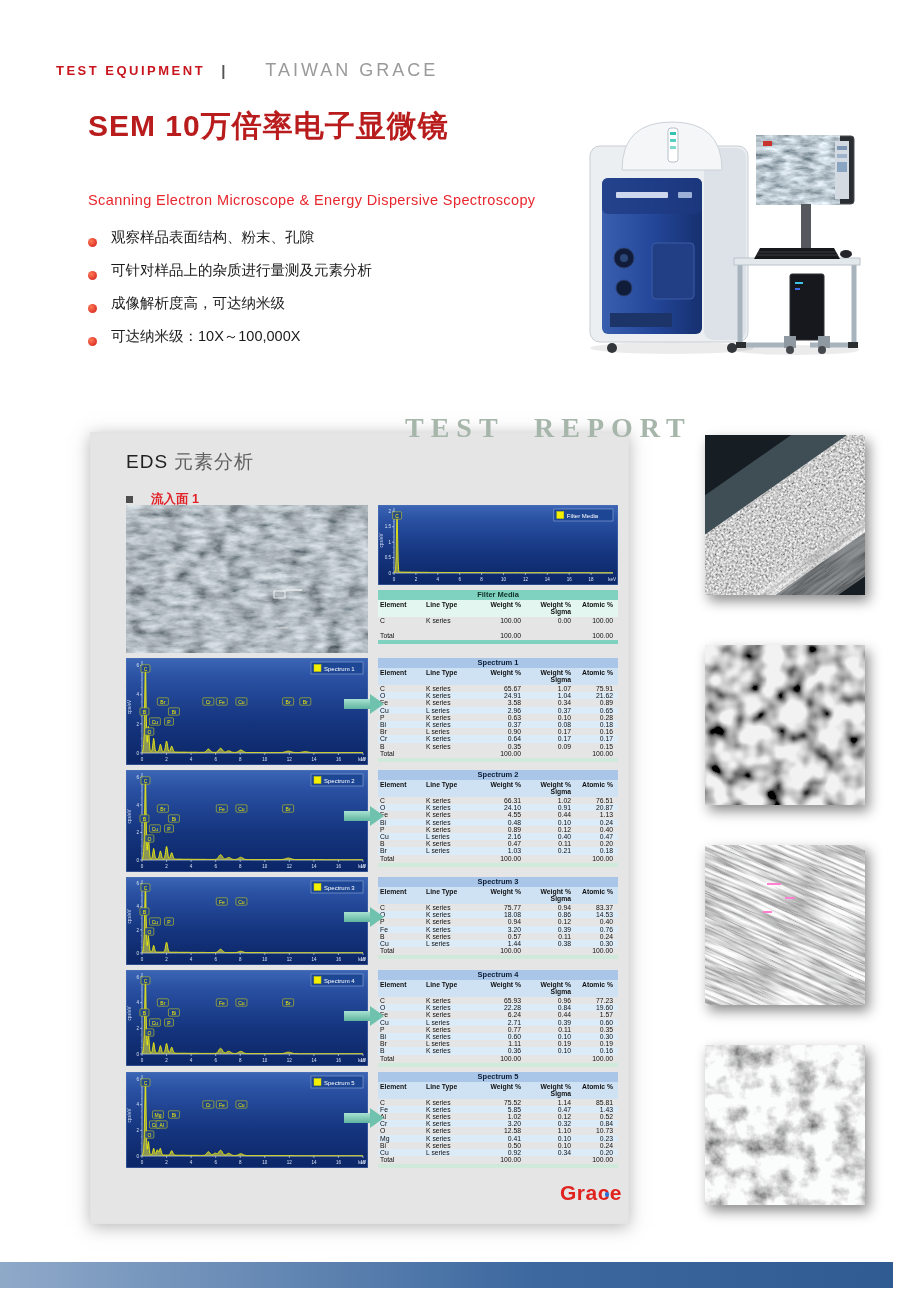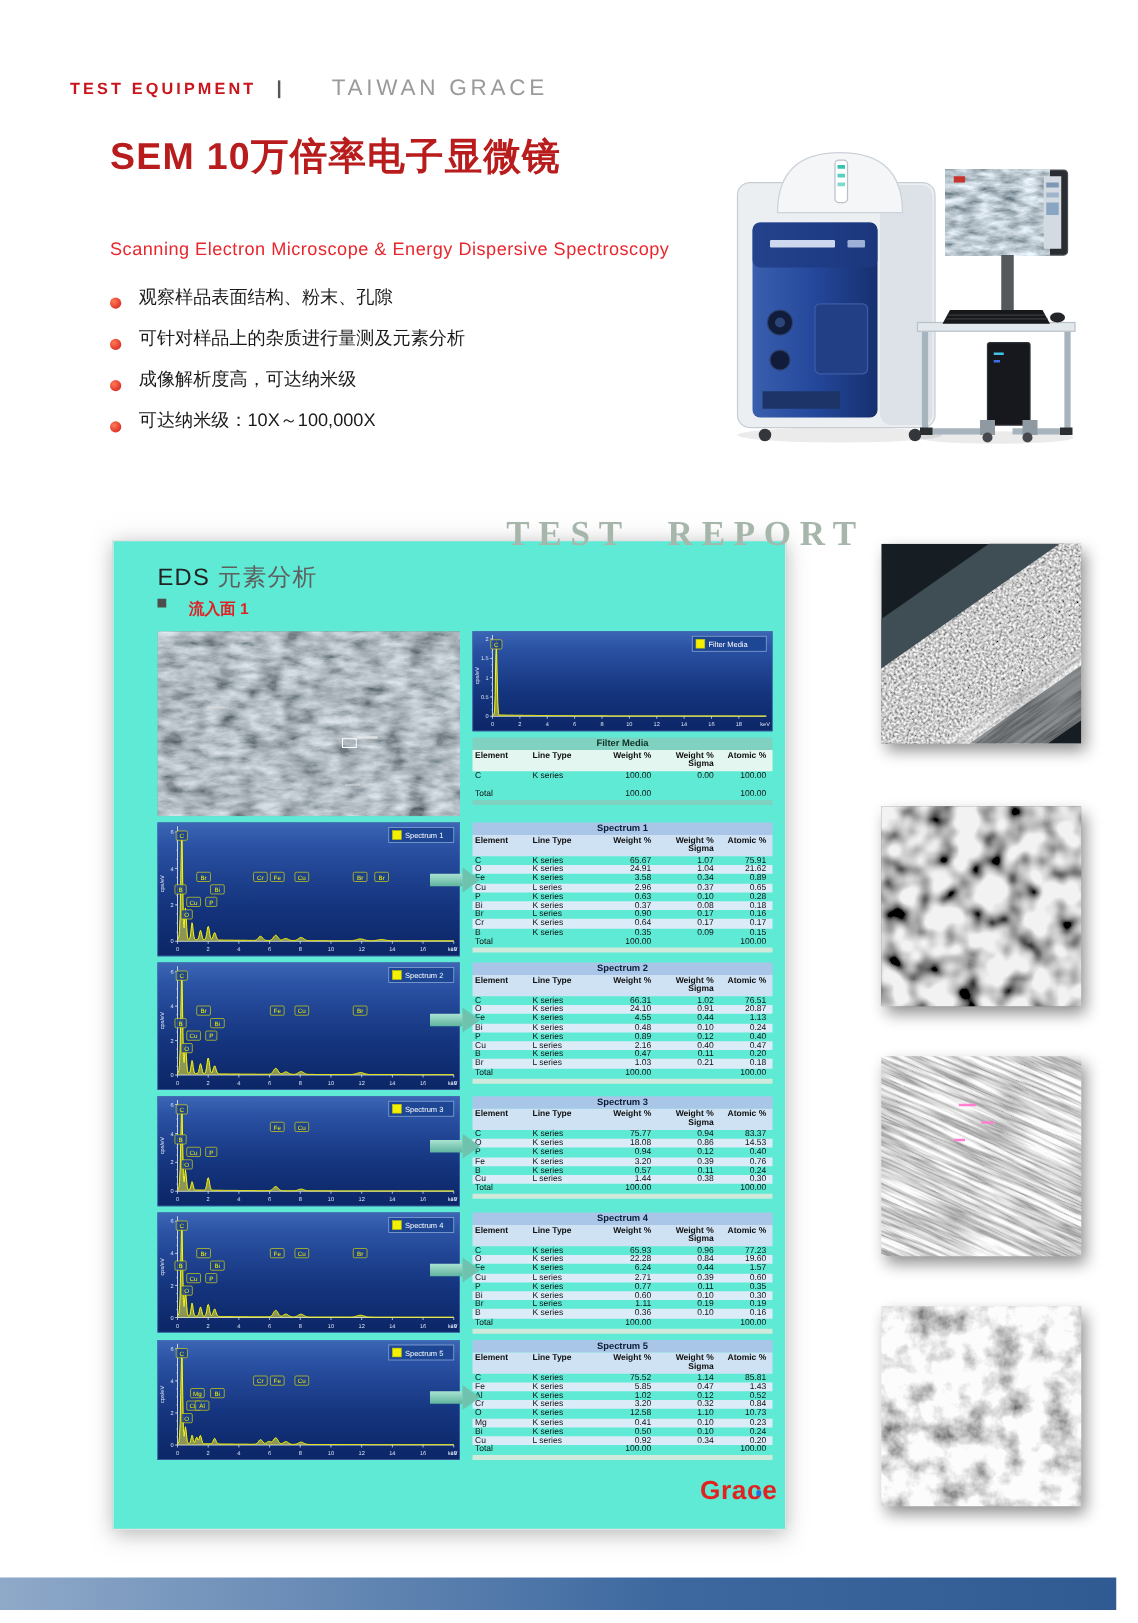--- a/index.html
+++ b/index.html
@@ -24,26 +24,26 @@
        background:radial-gradient(circle at 35% 35%,#ff7a55,#cf1717);}
 
   
   .equipment{position:absolute;left:582px;top:108px;width:286px;height:248px;}
 
   
   .watermark{position:absolute;left:405px;top:412px;z-index:6;font-family:"Liberation Serif","DejaVu Serif",serif;
              font-weight:bold;font-size:28px;letter-spacing:7px;word-spacing:16px;color:#a7b6ab;}
 
   
-  .report{position:absolute;left:90px;top:432px;width:537px;height:790px;background:#5eead4;
+  .report{position:absolute;left:90px;top:432px;width:537px;height:790px;background:#e5e5e5;
           border:1px solid #e3e3e3;box-shadow:0 3px 16px rgba(110,110,110,.5);}
   .report-heading{position:absolute;left:35px;top:16px;font-size:19px;letter-spacing:1px;}
   .report-heading .en{color:#222;}
   .report-heading .zh{color:#5f5f5f;margin-left:6px;}
-  .sample-label{position:absolute;left:35px;top:46px;display:flex;align-items:flex-start;}
+  .sample-label{position:absolute;left:35px;top:58px;display:flex;align-items:center;}
   .sample-label .sq{width:7px;height:7px;background:#4d4d4d;margin-right:18px;}
   .sample-label .txt{color:#e02227;font-weight:bold;font-size:12.5px;}
 
   .report-rows{position:absolute;left:35px;top:72px;width:492px;}
   .row{position:relative;display:flex;margin-bottom:5px;}
   .row .left-col{width:242px;margin-right:10px;flex:0 0 auto;}
   .row .right-col{width:240px;flex:0 0 auto;}
   .sem-photo{width:242px;height:148px;overflow:hidden;}
   .chart{position:relative;background:#12357d;}
   [data-chart="filter-media"]{width:240px;height:80px;margin-bottom:5px;}

